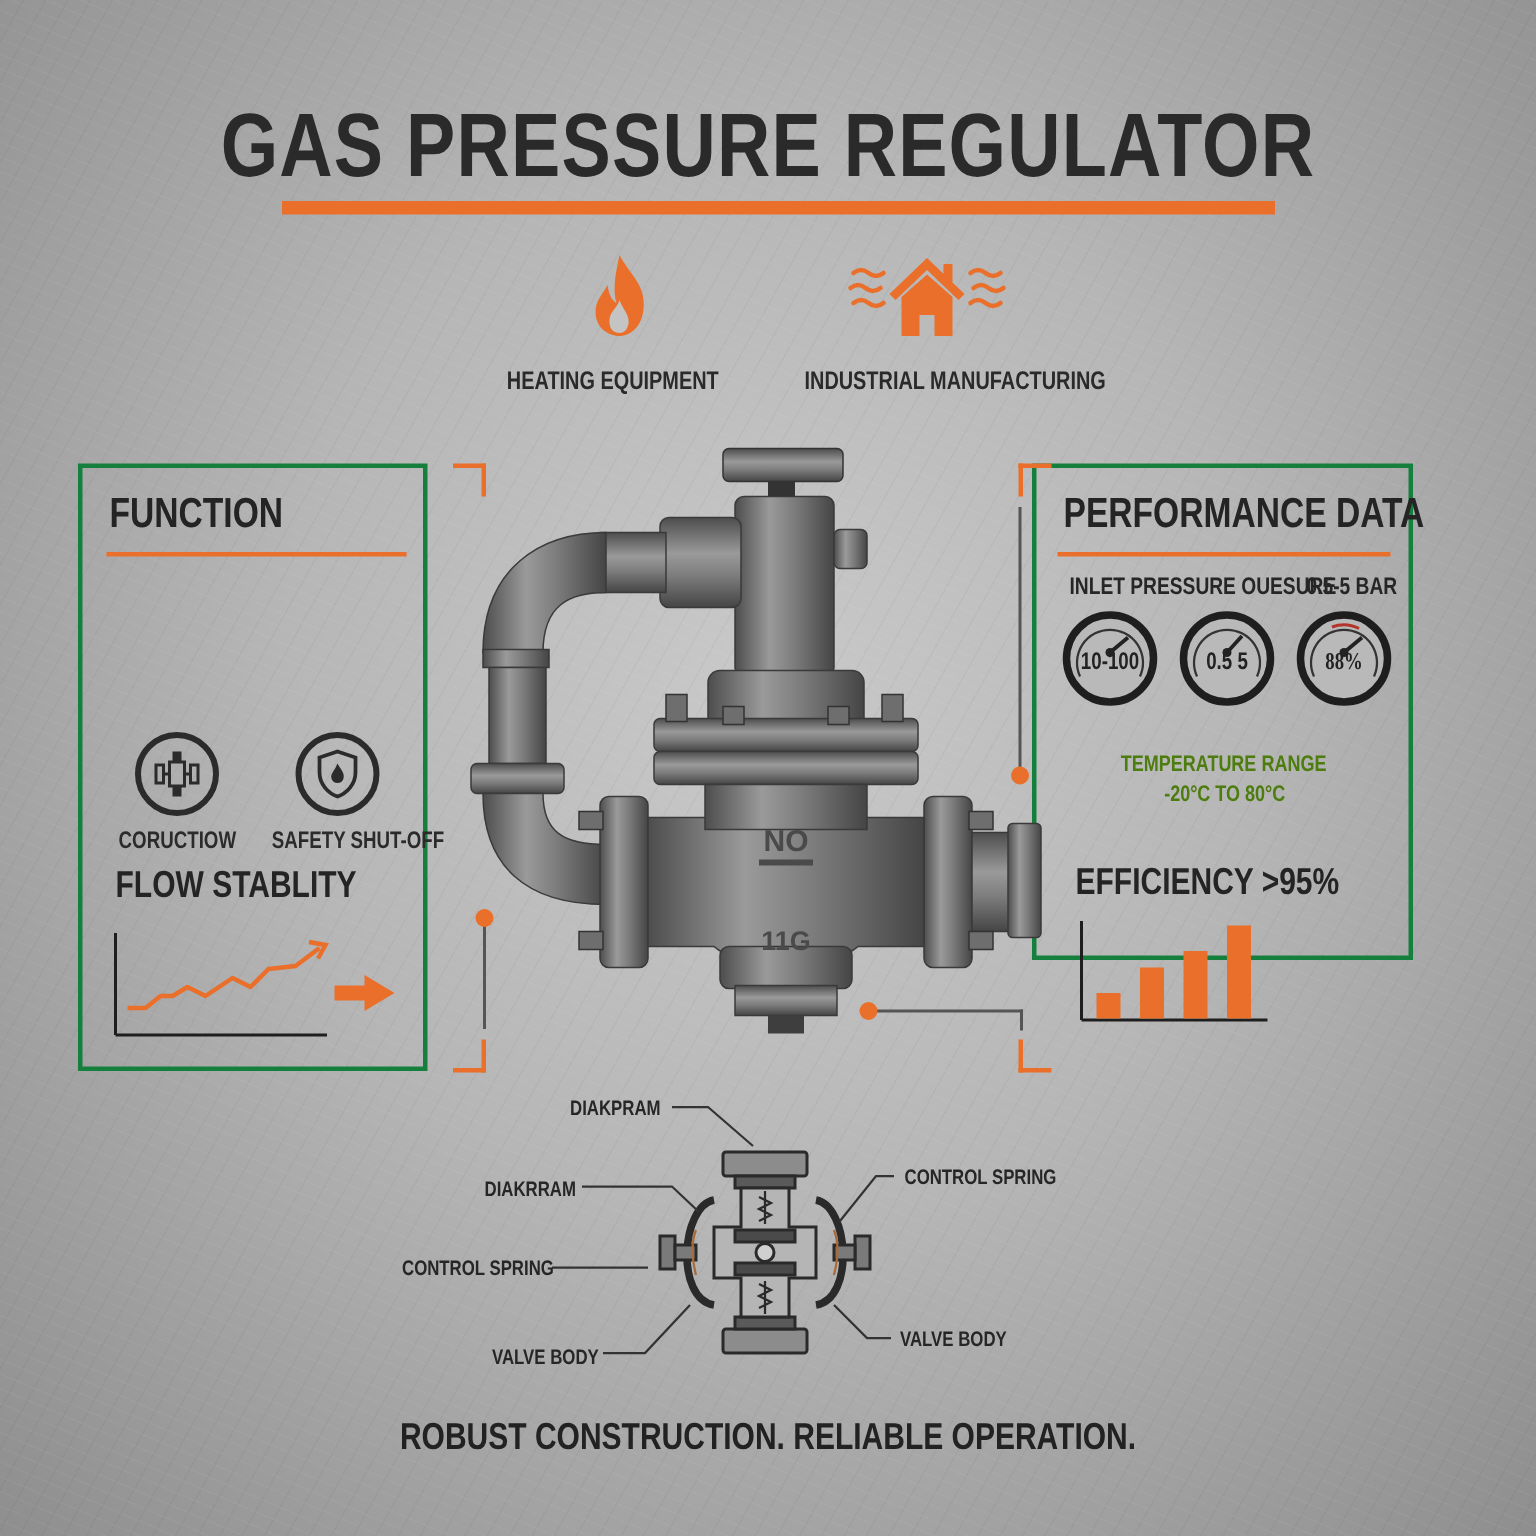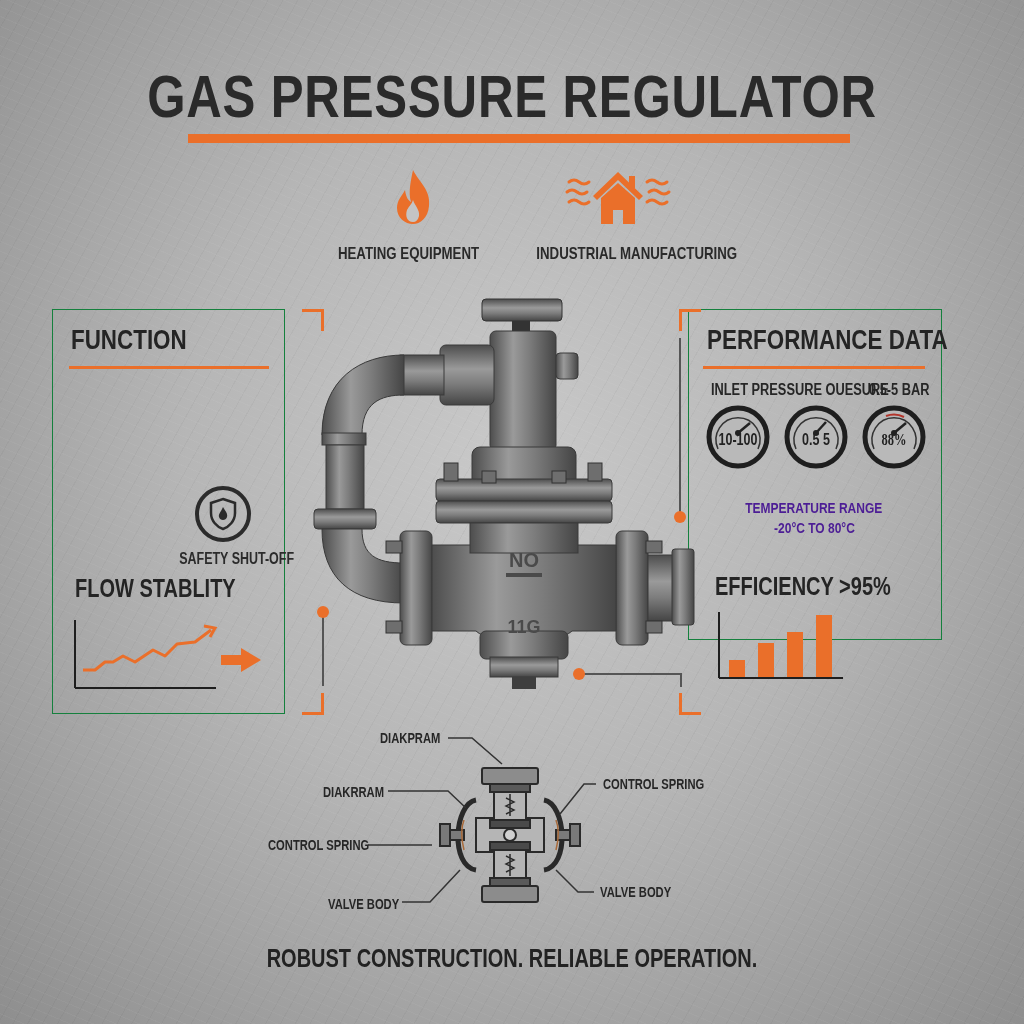--- a/index.html
+++ b/index.html
@@ -26,35 +26,35 @@
     letter-spacing: 1px;
   }
   .title-bar { position: absolute; left: 188px; top: 134px; width: 662px; height: 9px; background: #ea6f2a; }
 
   
   .app { position: absolute; top: 168px; text-align: left; }
   .app .lbl { font-size: 17px; font-weight: bold; color: #2a2a2a; display: inline-block; transform: scaleX(0.78); white-space: nowrap; }
   .app svg { display: block; margin: 0 auto 18px; }
 
   
-  .panel { position: absolute; border: 1px solid #15803d; }
+  .panel { position: absolute; border: 3px solid #15803d; }
   .panel-title { position: absolute; font-size: 28px; font-weight: bold; color: #242424; white-space: nowrap; transform: scaleX(0.8); transform-origin: left center; }
   .panel-rule { position: absolute; height: 3px; background: #ea6f2a; }
 
   .fn-item { position: absolute; width: 110px; text-align: center; }
   .fn-item .ic { width: 56px; height: 56px; margin: 0 auto; border: 4px solid #2b2b2b; border-radius: 50%; display: flex; align-items: center; justify-content: center; }
   .fn-item .lbl { margin-top: 8px; font-size: 16px; font-weight: bold; color: #2b2b2b; display: inline-block; transform: scaleX(0.78); white-space: nowrap; }
 
   .sub-head { position: absolute; font-size: 25px; font-weight: bold; color: #242424; transform: scaleX(0.8); transform-origin: left center; white-space: nowrap; }
 
   .gauge-row-label { position: absolute; font-size: 16px; font-weight: bold; color: #262626; white-space: nowrap; transform: scaleX(0.8); transform-origin: left center; }
   .gauge { position: absolute; width: 64px; height: 64px; }
   .gauge .val { position: absolute; left: 0; width: 64px; top: 26px; text-align: center; font-size: 16px; font-weight: bold; color: #222; transform: scaleX(0.78); }
 
-  .temp { position: absolute; text-align: center; width: 200px; font-size: 15px; font-weight: bold; color: #4c1d95; line-height: 20px; }
+  .temp { position: absolute; text-align: center; width: 200px; font-size: 15px; font-weight: bold; color: #4d7c0f; line-height: 20px; }
   .temp span { display: inline-block; transform: scaleX(0.8); white-space: nowrap; }
 
   
   .bracket { position: absolute; border-color: #ea6f2a; border-style: solid; width: 22px; height: 22px; }
   .vline { position: absolute; width: 2px; background: #555; }
   .hline { position: absolute; height: 2px; background: #555; }
   .dot { position: absolute; width: 12px; height: 12px; border-radius: 50%; background: #ea6f2a; }
 
   
   .dlabel { position: absolute; font-size: 14px; font-weight: bold; color: #262626; white-space: nowrap; transform: scaleX(0.8); transform-origin: left center; }
@@ -90,20 +90,34 @@
     <rect x="66" y="8" width="6" height="12" fill="#ea6f2a"></rect>
     <path d="M38 30 L55 15 L72 30 L72 56 L60 56 L60 42 L50 42 L50 56 L38 56 Z" fill="#ea6f2a"></path>
   </svg>
   <span class="lbl">INDUSTRIAL MANUFACTURING</span>
 </div>
 
 <div class="panel" style="left:52px; top:309px; width:233px; height:405px;">
   <div class="panel-title" style="left:18px; top:14px;">FUNCTION</div>
   <div class="panel-rule" style="left:16px; top:56px; width:200px;"></div>
 
+  <div class="fn-item" style="left:8px; top:176px;">
+    <div class="ic">
+      <svg width="34" height="34" viewBox="0 0 34 34">
+        <rect x="3" y="11" width="5" height="12" fill="none" stroke="#2b2b2b" stroke-width="2"></rect>
+        <rect x="26" y="11" width="5" height="12" fill="none" stroke="#2b2b2b" stroke-width="2"></rect>
+        <rect x="12" y="9" width="10" height="16" fill="none" stroke="#2b2b2b" stroke-width="2"></rect>
+        <line x1="8" y1="17" x2="12" y2="17" stroke="#2b2b2b" stroke-width="2"></line>
+          <line x1="22" y1="17" x2="26" y2="17" stroke="#2b2b2b" stroke-width="2"></line>
+        <rect x="14" y="2" width="6" height="7" fill="#2b2b2b"></rect>
+          <rect x="14" y="25" width="6" height="7" fill="#2b2b2b"></rect>
+      </svg>
+    </div>
+    <span class="lbl">CORUCTIOW</span>
+  </div>
   <div class="fn-item" style="left:110px; top:176px; width:120px;">
     <div class="ic">
       <svg width="30" height="34" viewBox="0 0 30 34">
         <path d="M15 2 L27 6 V16 C27 24 21 30 15 32 C9 30 3 24 3 16 V6 Z" fill="none" stroke="#2b2b2b" stroke-width="2.5"></path>
         <path d="M15 10 C17 14 20 16 19 20 C18 24 12 24 11 20 C10 17 13 15 15 10 Z" fill="#2b2b2b"></path>
       </svg>
     </div>
     <span class="lbl">SAFETY SHUT-OFF</span>
   </div>
 

